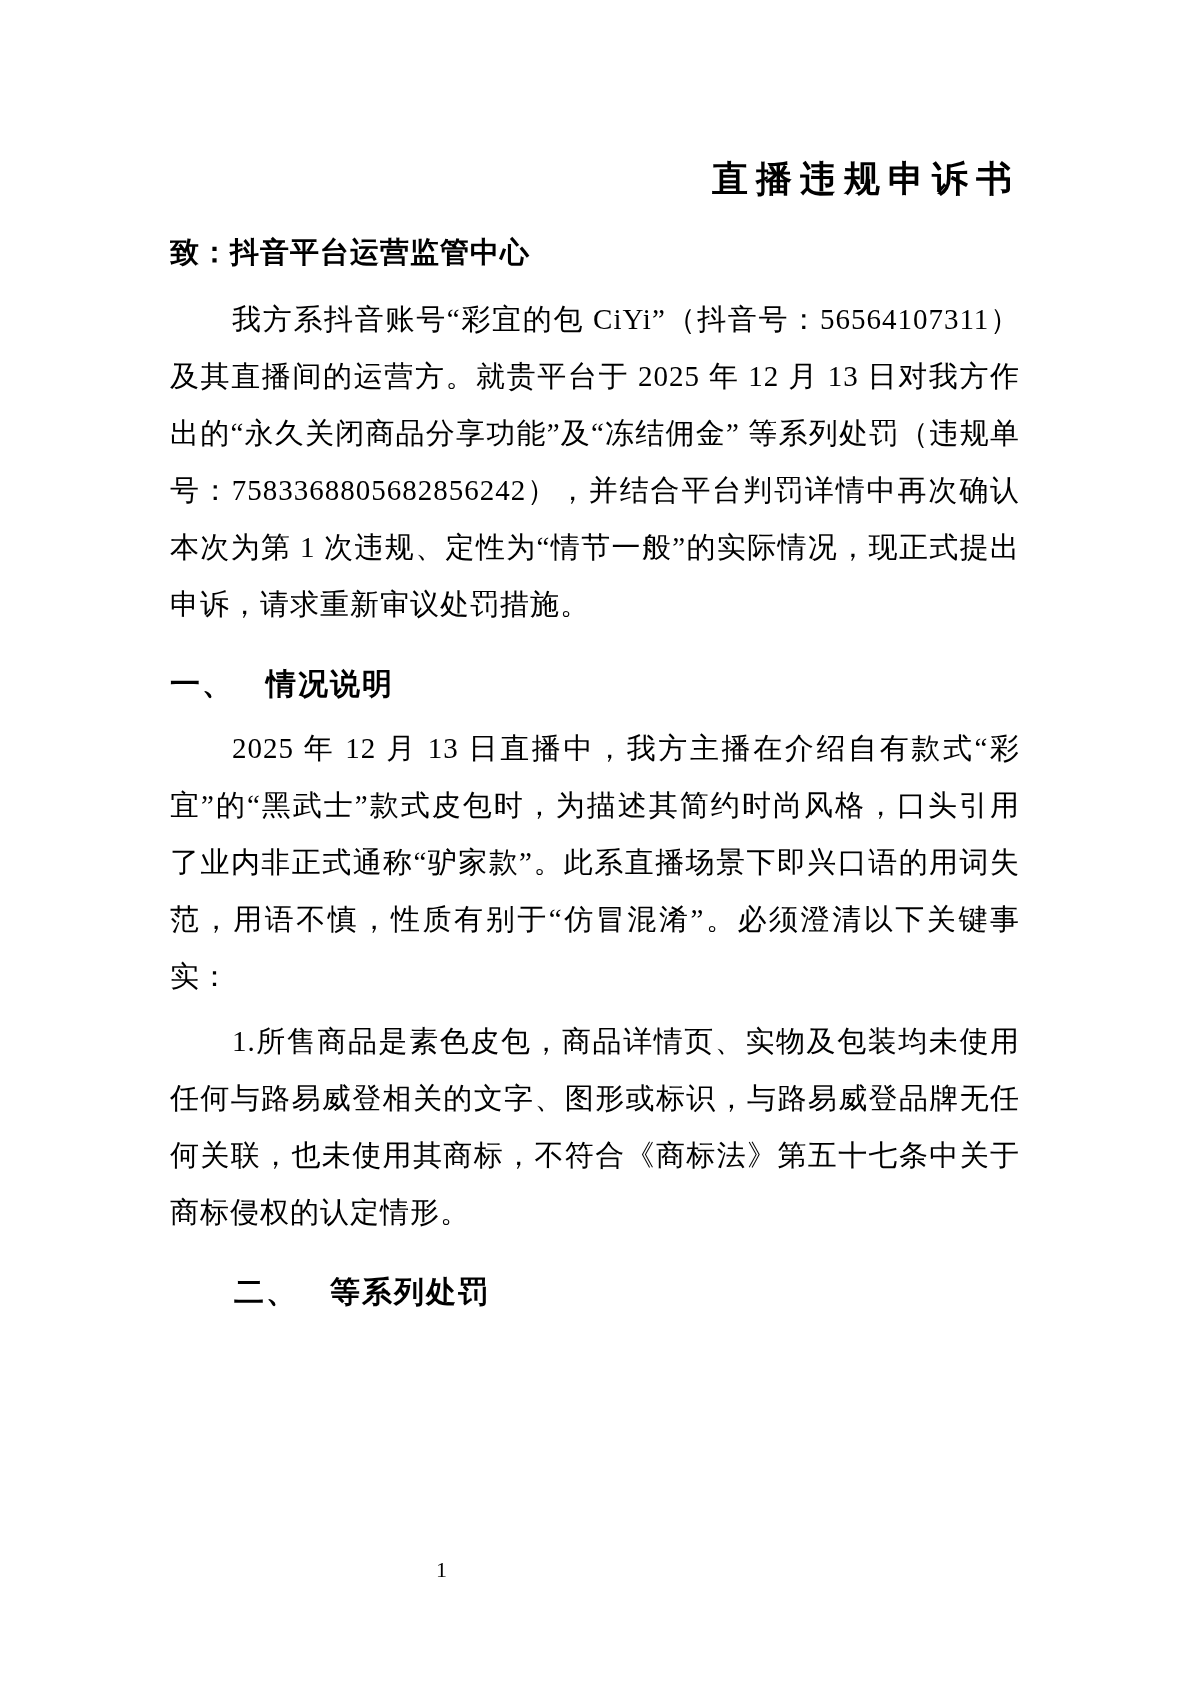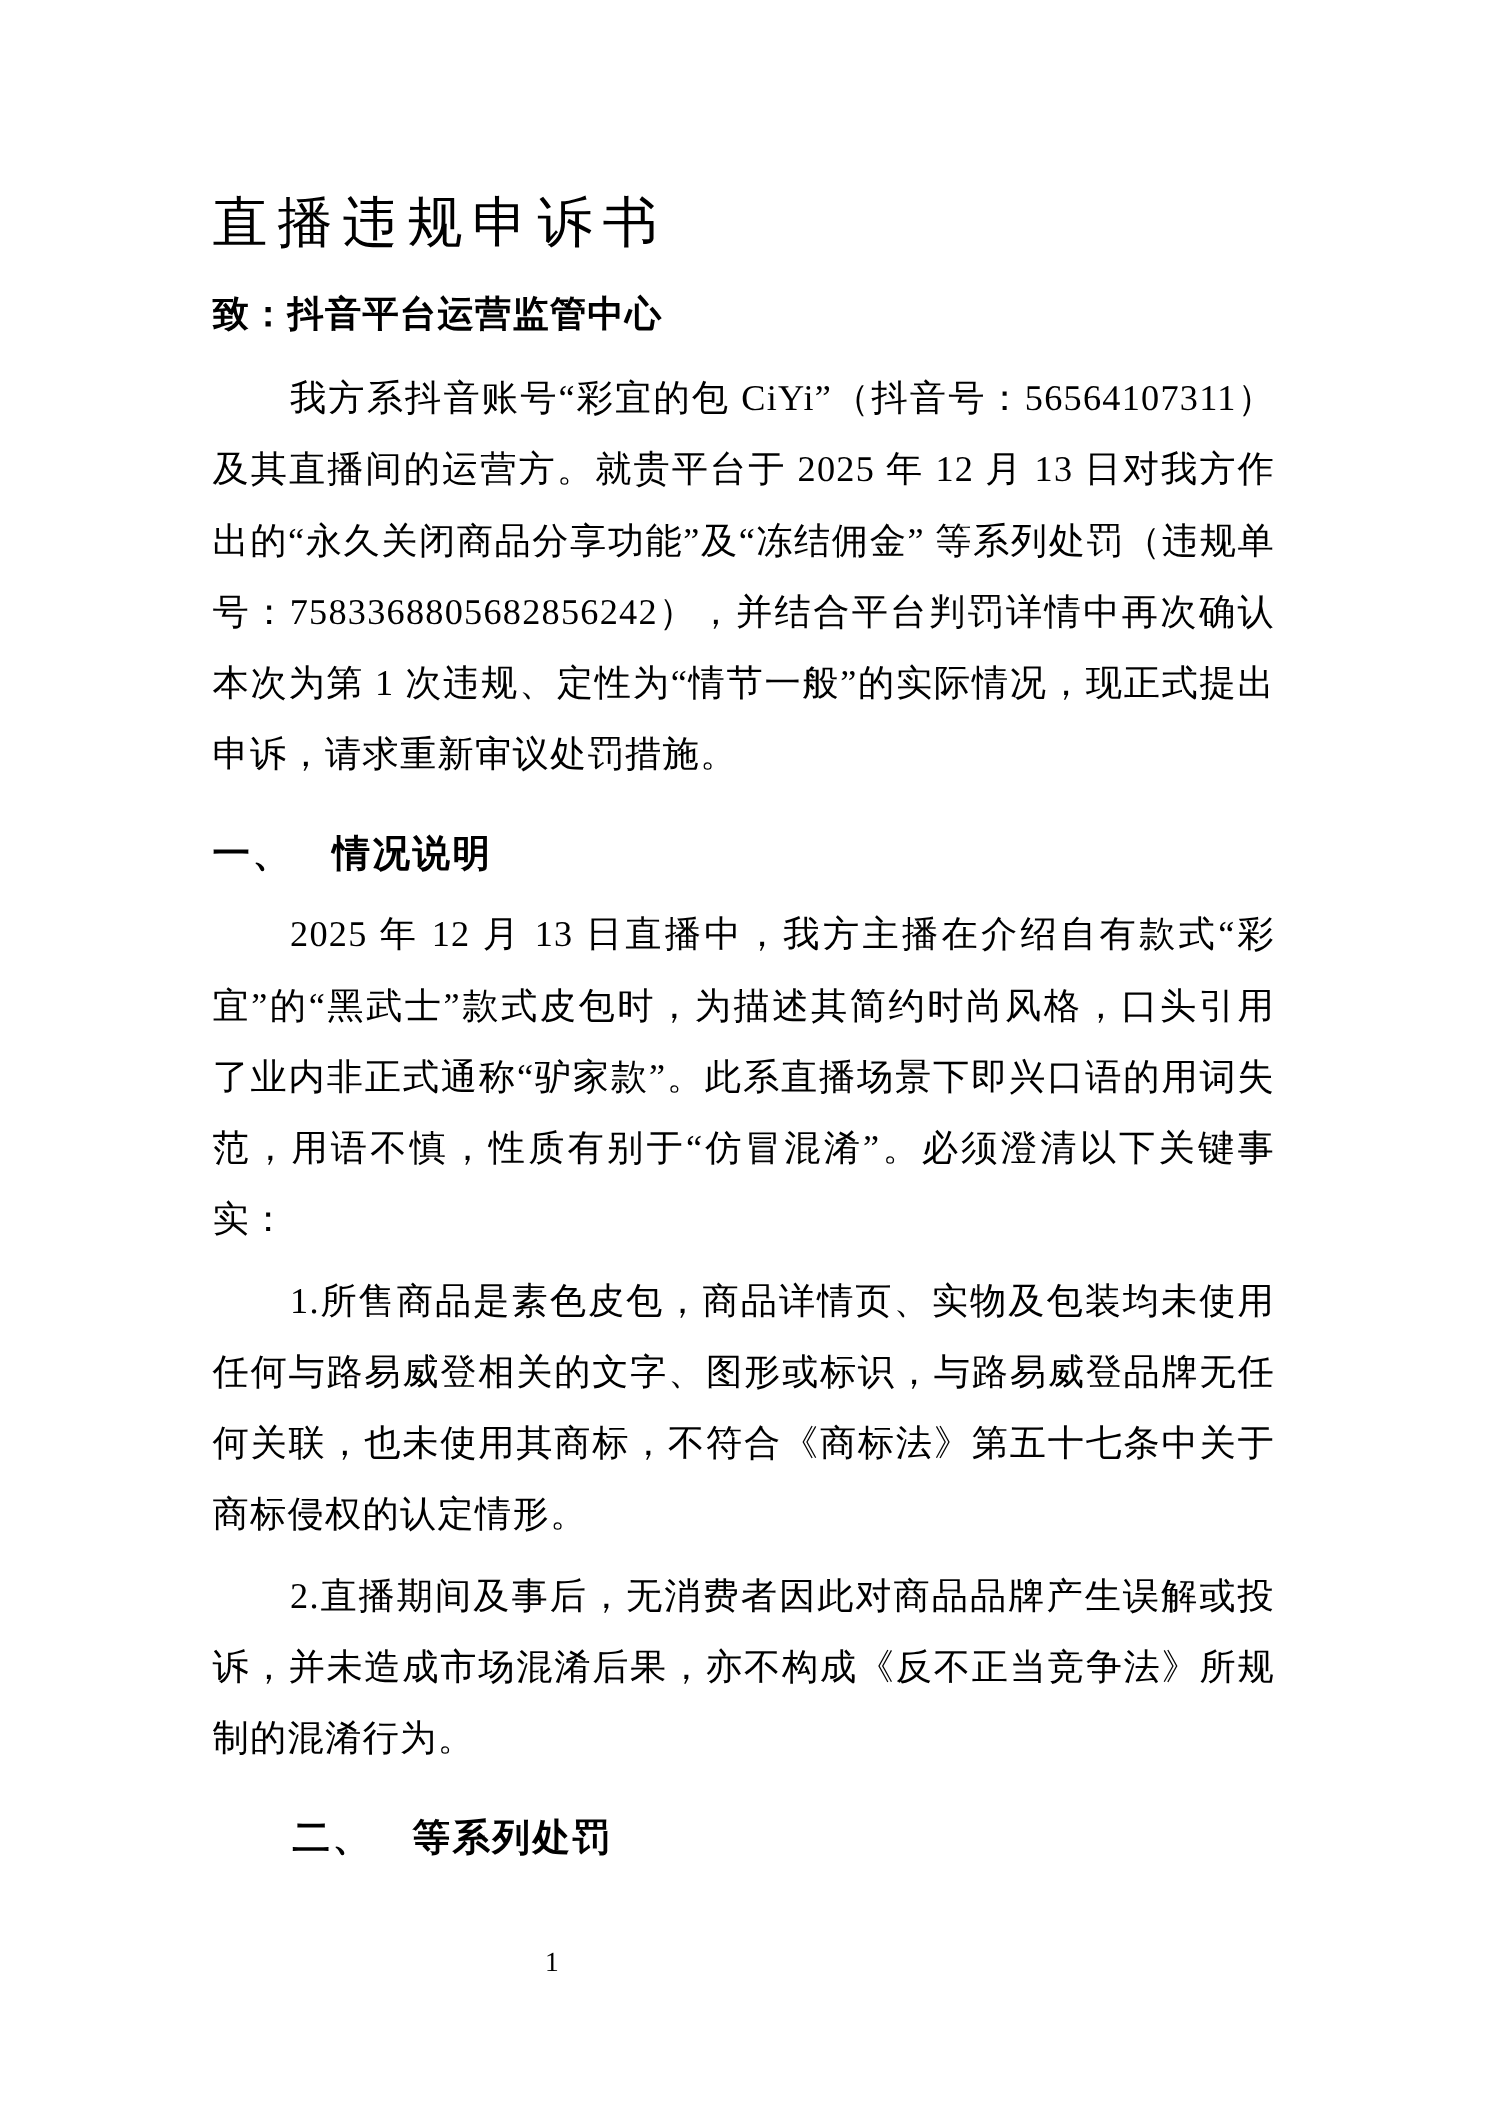--- a/index.html
+++ b/index.html
@@ -12,24 +12,24 @@
   }
   .page {
     position: relative;
     width: 1190px;
     height: 1683px;
     background: #ffffff;
     padding: 138px 170px 0 170px;
     overflow: hidden;
   }
   .doc-title {
-    text-align: left;
+    text-align: right;
     font-family: "Liberation Serif", "DejaVu Serif", serif;
-    font-weight: normal;
-    font-size: 44px;
+    font-weight: bold;
+    font-size: 36px;
     line-height: 82px;
     letter-spacing: 8px;
     margin-bottom: 4px;
     white-space: nowrap;
   }
   .recipient {
     font-family: "Liberation Sans", "DejaVu Sans", sans-serif;
     font-weight: bold;
     font-size: 29px;
     line-height: 57px;
@@ -76,20 +76,19 @@
   <div class="recipient">致：抖音平台运营监管中心</div>
 
   <p class="body-para intro">我方系抖音账号“彩宜的包 CiYi”（抖音号：56564107311）及其直播间的运营方。就贵平台于 2025 年 12 月 13 日对我方作出的“永久关闭商品分享功能”及“冻结佣金” 等系列处罚（违规单号：7583368805682856242），并结合平台判罚详情中再次确认本次为第 1 次违规、定性为“情节一般”的实际情况，现正式提出申诉，请求重新审议处罚措施。</p>
 
   <h2 class="section-heading">一、　情况说明</h2>
 
   <p class="body-para">2025 年 12 月 13 日直播中，我方主播在介绍自有款式“彩宜”的“黑武士”款式皮包时，为描述其简约时尚风格，口头引用了业内非正式通称“驴家款”。此系直播场景下即兴口语的用词失范，用语不慎，性质有别于“仿冒混淆”。必须澄清以下关键事实：</p>
 
   <p class="body-para list-item">1.所售商品是素色皮包，商品详情页、实物及包装均未使用任何与路易威登相关的文字、图形或标识，与路易威登品牌无任何关联，也未使用其商标，不符合《商标法》第五十七条中关于商标侵权的认定情形。</p>
 
-  <p class="body-para list-item">2.直播期间及事后，无消费者因此对商品品牌产生误解或投诉，并未造成市场混淆后果，亦不构成《反不正当竞争法》所规制的混淆行为。</p>
 
 
   <h2 class="section-heading indented">二、　等系列处罚</h2>
 
   <div class="page-number">1</div>
 
 </div>
 
 </body></html>

